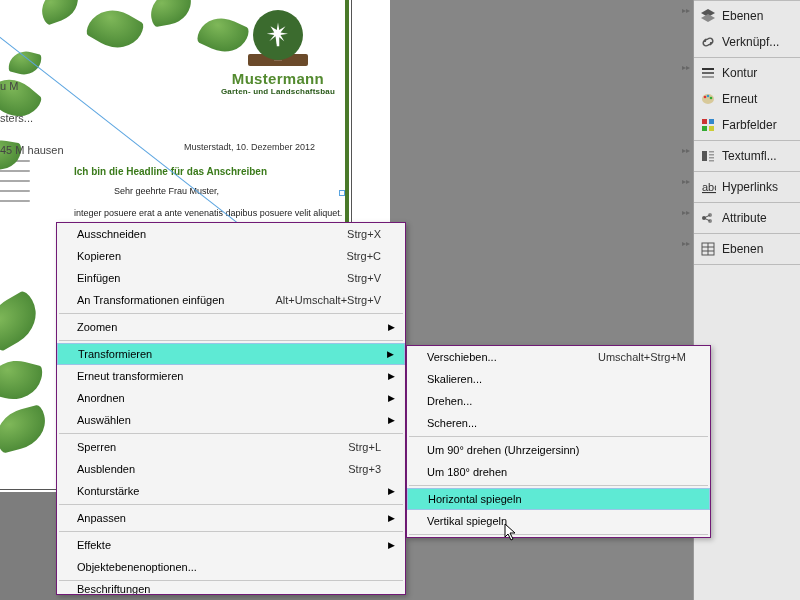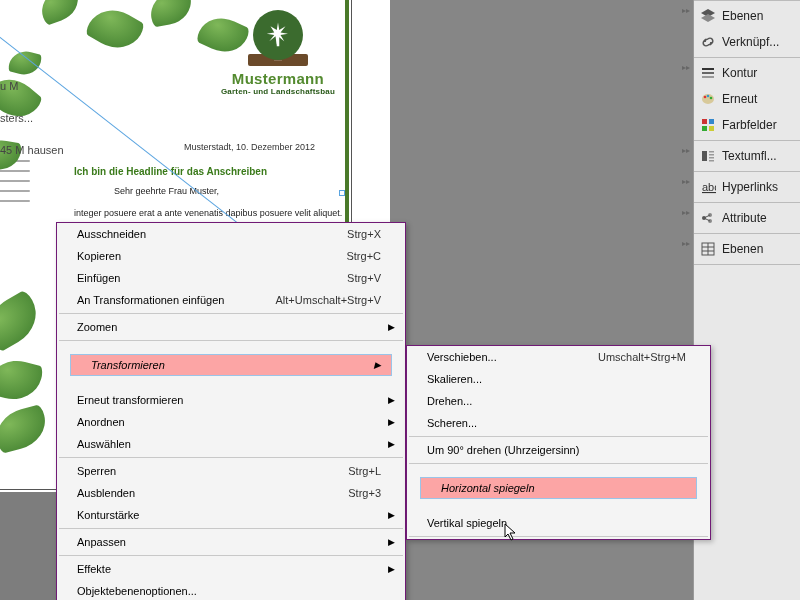--- a/index.html
+++ b/index.html
@@ -38,21 +38,21 @@
 .addr-lines { position: absolute; left: 0; top: 60px; font-size: 8px; color: #444; z-index: 4; }
 .addr-lines div { margin-bottom: 2px; margin-top: 20px; }
 
 .gray-lines { position: absolute; left: -10px; top: 160px; z-index: 1; }
 .gl { width: 40px; height: 2px; background: #aaa; margin-bottom: 8px; border-radius: 1px; }
 
 .ctx-menu { position: absolute; background: #f4f4f4; border: 1px solid #701a75; box-shadow: 2px 2px 5px rgba(0,0,0,0.25); z-index: 20; }
 .ctx-menu.main { left: 56px; top: 222px; width: 350px; }
 .ctx-menu.sub { left: 406px; top: 345px; width: 305px; }
 .ctx-item { display: flex; justify-content: space-between; align-items: center; height: 22px; padding: 0 24px 0 20px; cursor: default; position: relative; }
-.ctx-item.highlight { background: #fca5a5; border: 1px solid #9ac4e8; margin: 13px; font-style: italic; }
+.ctx-item.highlight { background: #5eead4; border: 1px solid #9ac4e8; margin: 0; }
 .ctx-item.cut-off { height: 11px; overflow: hidden; }
 .ctx-item .label { color: #000; }
 .ctx-item .shortcut { color: #333; }
 .ctx-item .arrow { position: absolute; right: 10px; font-size: 9px; }
 .ctx-sep { height: 1px; background: #c8c8c8; margin: 2px 2px; }
 
 .panels { position: absolute; right: 0; top: 0; width: 107px; height: 600px; background: #e8e8e8; border-left: 1px solid #999; z-index: 10; }
 .panels .p-sec { border-top: 1px solid #bbb; padding: 2px 0; }
 .panels .p-item { display: flex; align-items: center; height: 26px; padding: 0 6px; gap: 6px; position: relative; }
 .panels .p-item .icon { width: 16px; height: 16px; flex: 0 0 16px; display: flex; align-items: center; justify-content: center; }
@@ -200,20 +200,23 @@
   <div class="ctx-item">
       <span class="label">Drehen...</span>
     </div>
   <div class="ctx-item">
       <span class="label">Scheren...</span>
     </div>
   <div class="ctx-sep"></div>
   <div class="ctx-item">
       <span class="label">Um 90° drehen (Uhrzeigersinn)</span>
     </div>
+  <div class="ctx-item">
+      <span class="label">Um 180° drehen</span>
+    </div>
   <div class="ctx-sep"></div>
   <div class="ctx-item highlight">
       <span class="label">Horizontal spiegeln</span>
     </div>
   <div class="ctx-item">
       <span class="label">Vertikal spiegeln</span>
     </div>
   <div class="ctx-sep"></div>
 </div>
 

